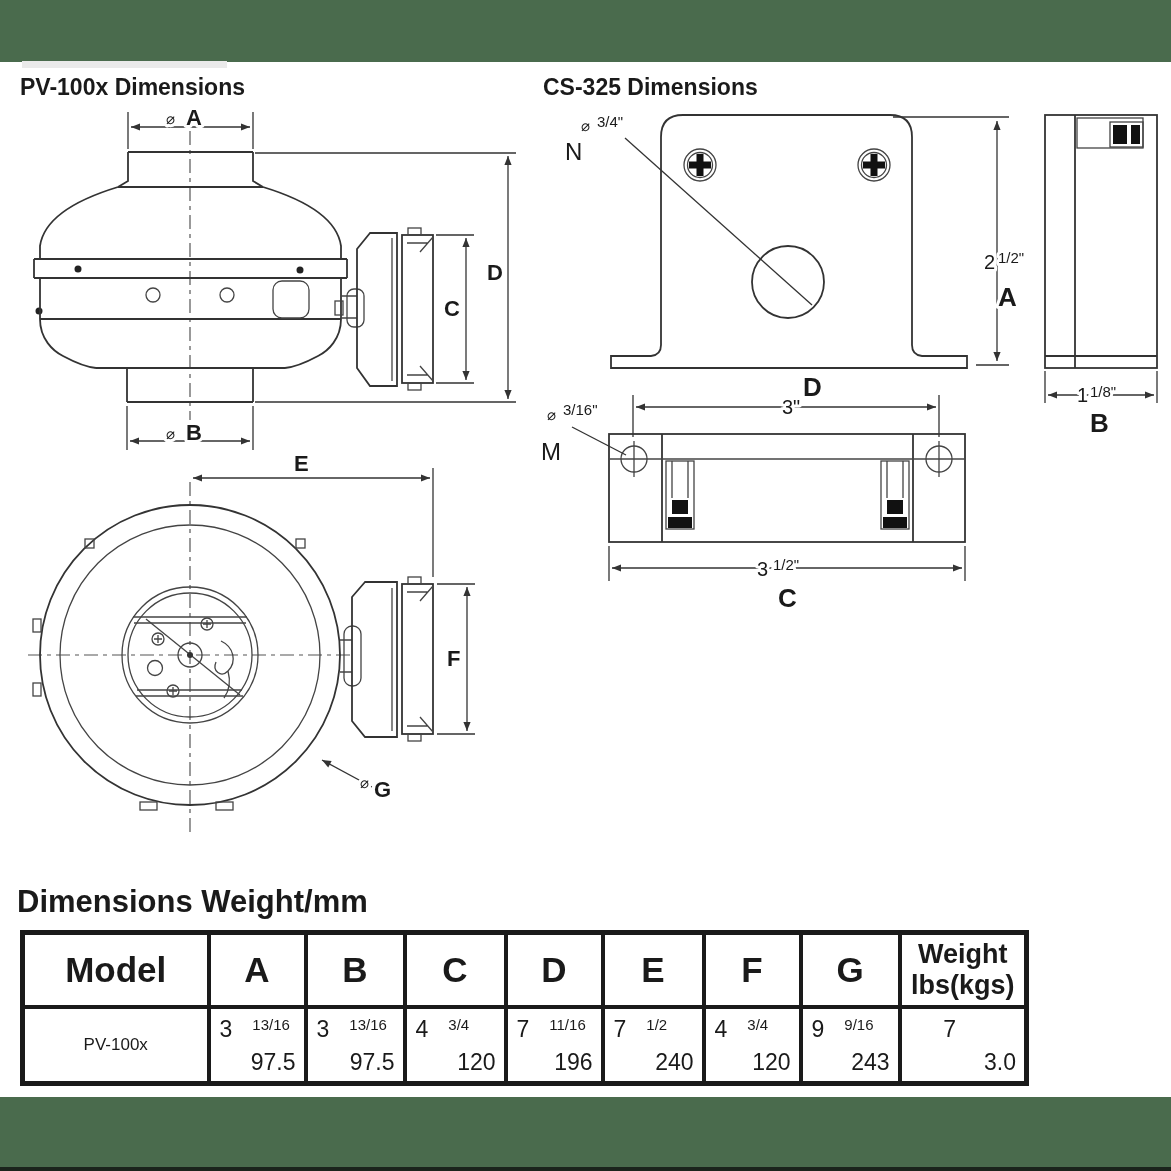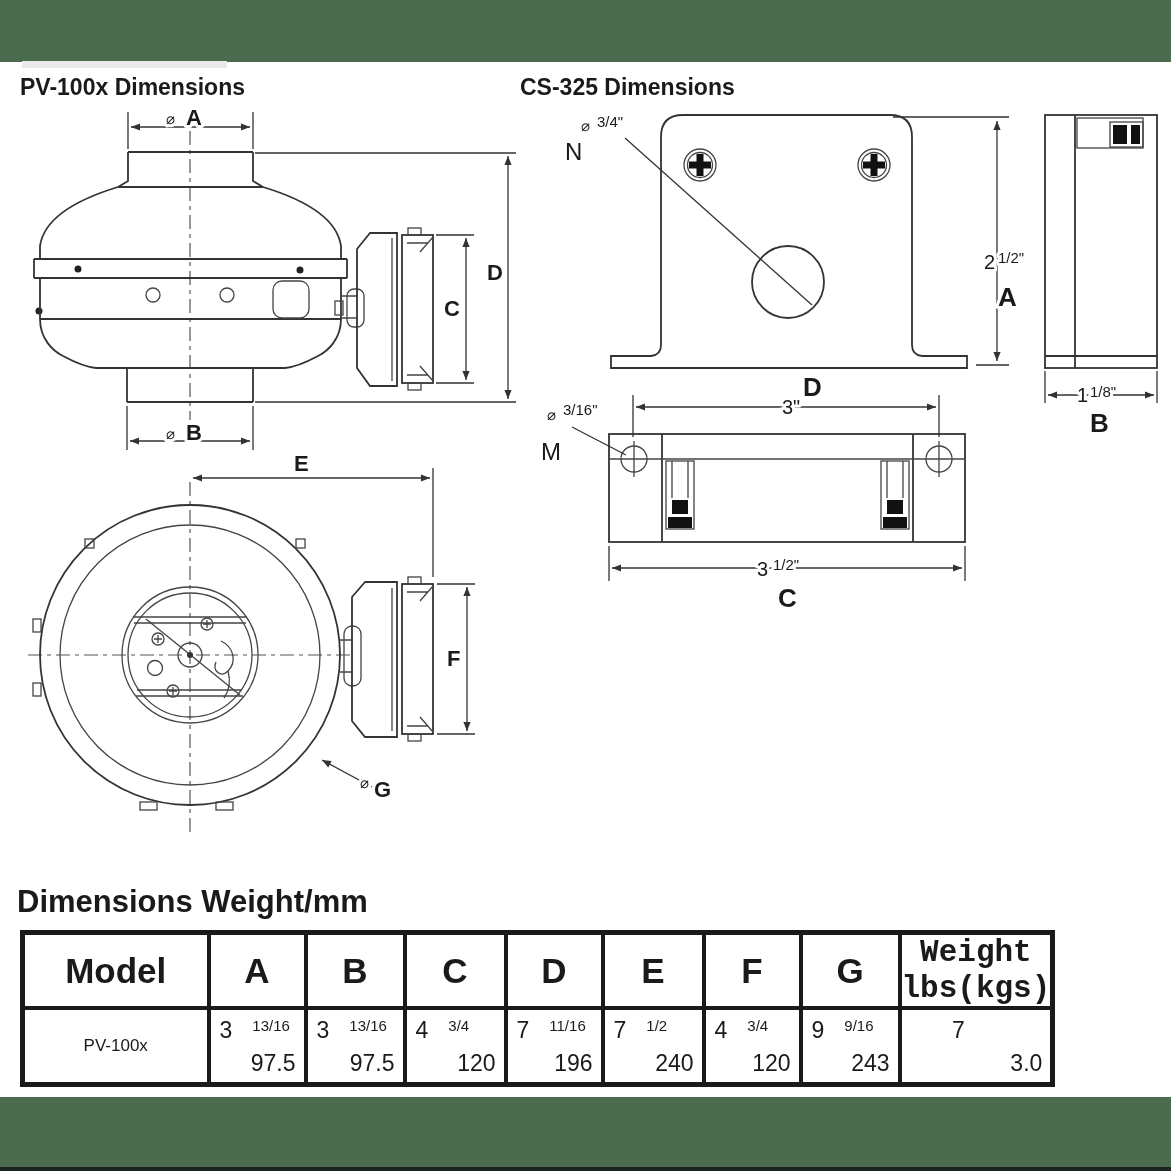--- a/index.html
+++ b/index.html
@@ -6,40 +6,40 @@
   body{
     width:1171px;height:1171px;position:relative;background:#ffffff;
     font-family:"Liberation Sans", sans-serif;color:#1a1a1a;overflow:hidden;
   }
   .band-top{position:absolute;top:0;left:0;width:1171px;height:62px;background:#4a6b4d;}
   .band-notch{position:absolute;top:61px;left:22px;width:205px;height:7px;background:#eaeaea;}
   .band-bottom{position:absolute;top:1097px;left:0;width:1171px;height:70px;background:#4a6b4d;}
   .band-bottom-edge{position:absolute;top:1167px;left:0;width:1171px;height:4px;background:#1b241c;}
   .title{position:absolute;font-size:23px;font-weight:bold;white-space:nowrap;margin:0;}
   #title-left{left:20px;top:74px;}
-  #title-right{left:520px;top:74px;}
+  #title-right{left:543px;top:74px;}
   #table-heading{position:absolute;left:17px;top:884px;font-size:31px;font-weight:bold;margin:0;}
   svg.drawing{position:absolute;left:0;top:0;pointer-events:none;}
   svg .o{stroke:#333;stroke-width:1.8;fill:none;}
   svg .t{stroke:#444;stroke-width:1.3;fill:none;}
   svg .dim{stroke:#333;stroke-width:1.3;fill:none;}
   svg .dash{stroke:#555;stroke-width:1.2;fill:none;stroke-dasharray:14 5 4 5;}
   svg text{fill:#1a1a1a;paint-order:stroke fill;stroke:#fff;stroke-width:6px;stroke-linejoin:round;}
   svg .lb{font:bold 22px "Liberation Sans",sans-serif;}
   svg .lbg{font:bold 26px "Liberation Sans",sans-serif;}
   svg .num{font:20px "Liberation Sans",sans-serif;}
   svg .nmd{font:24px "Liberation Sans",sans-serif;}
   svg .sm{font:15px "Liberation Sans",sans-serif;}
   svg .dia{font:15px "Liberation Sans",sans-serif;}
   
   #dims-table{position:absolute;left:20px;top:930px;border-collapse:collapse;table-layout:fixed;}
   #dims-table td,#dims-table th{border:4px solid #1a1a1a;padding:0;background:#fff;}
   #dims-table{border:5px solid #1a1a1a;}
   #dims-table th{height:70px;font-size:35px;font-weight:bold;text-align:center;vertical-align:middle;}
-  #dims-table th.wt{font-size:31px;line-height:1.15;font-family:Liberation Mono, monospace;}
+  #dims-table th.wt{font-size:27px;line-height:1.15;}
   #dims-table td{height:72px;}
   td.model-cell{font-size:17px;text-align:center;vertical-align:middle;}
   td.val{position:relative;
     background-image:linear-gradient(to right top,transparent calc(50% - 1px),#555 50%,transparent calc(50% + 1px));}
   td.val .inval{position:absolute;top:7px;left:9px;font-size:23px;white-space:nowrap;}
   td.val .inval .frac{font-size:15px;vertical-align:7px;margin-left:20px;}
   td.val .mmval{position:absolute;bottom:5px;right:8px;font-size:23px;}
   td.val.wcell .inval{left:34%;}
 </style>
 </head>

